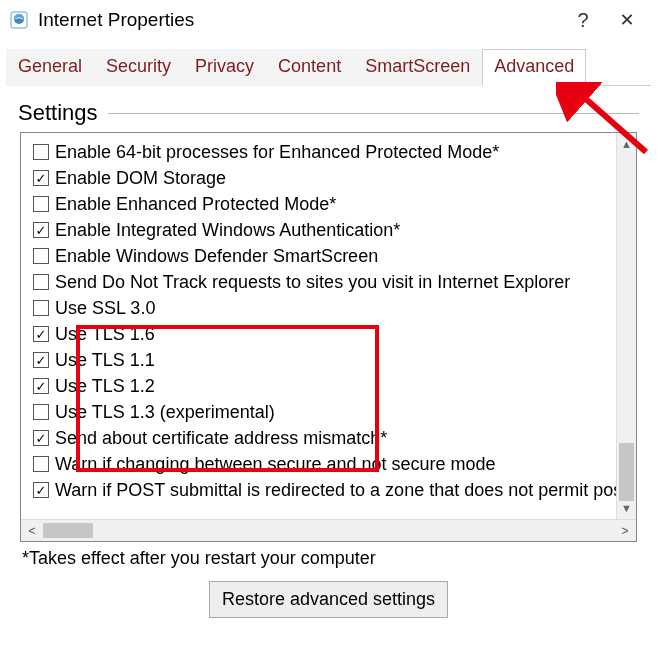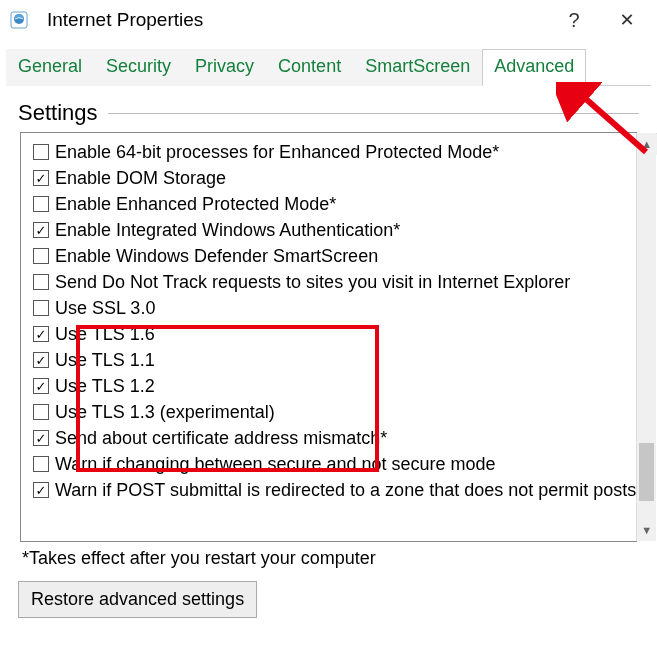--- a/index.html
+++ b/index.html
@@ -1,34 +1,34 @@
 <!DOCTYPE html>
 <html><head>
   <meta charset="utf-8">
   <style>
     * { box-sizing: border-box; margin: 0; padding: 0; font-family: 'Segoe UI', Tahoma, sans-serif; }
     body { width: 657px; height: 657px; background: #fff; overflow: hidden; }
 
-    .titlebar { display: flex; align-items: center; height: 40px; padding: 0 8px; gap: 9px; }
+    .titlebar { display: flex; align-items: center; height: 40px; padding: 0 8px; }
     .titlebar-icon { width: 22px; height: 22px; margin-right: 8px; display:flex; align-items:center; justify-content:center; }
     .titlebar-title { flex: 1; font-size: 19px; color: #000; }
     .titlebar-help { width: 44px; text-align: center; font-size: 20px; color: #333; cursor: default; }
     .titlebar-close { width: 44px; text-align: center; font-size: 18px; color: #333; cursor: default; }
 
     .tabs { display: flex; margin: 8px 6px 0 6px; border-bottom: 1px solid #ccc; position: relative; }
-    .tab { padding: 6px 11px 8px 11px; font-size: 18px; color: #15803d; cursor: default; border: 1px solid transparent; border-bottom: none; position: relative; top: 1px; background:#f4f4f4; }
+    .tab { padding: 6px 11px 8px 11px; font-size: 18px; color: #7f1d1d; cursor: default; border: 1px solid transparent; border-bottom: none; position: relative; top: 1px; background:#f4f4f4; }
     .tab.active { background: #fff; border: 1px solid #ccc; border-bottom: 1px solid #fff; }
 
     .content { padding: 14px 18px 0 18px; }
 
     .fieldset-label-row { display: flex; align-items: center; margin-bottom: 6px; }
     .fieldset-label { font-size: 22px; color: #000; padding-right: 10px; }
     .fieldset-line { flex: 1; height: 1px; background: #bbb; }
 
-    .settings-box { border: 1px solid #888; margin: 0 2px; height: 410px; display: flex; flex-direction: row; position: relative; }
+    .settings-box { border: 1px solid #888; margin: 0 2px; height: 410px; display: flex; flex-direction: column; position: relative; }
     .settings-list { flex: 1; overflow: hidden; padding: 6px 0 0 12px; position: relative; }
     .row { display: flex; align-items: center; height: 26px; white-space: nowrap; overflow: hidden; }
     .cb { width: 16px; height: 16px; border: 1px solid #555; margin-right: 6px; display: inline-flex; align-items: center; justify-content: center; flex-shrink:0; }
     .cb.checked::after { content: '✓'; font-size: 13px; color: #000; line-height: 1; }
     .row-label { font-size: 18px; color: #000; }
 
     .highlight { position: absolute; border: 4px solid #e60012; left: 55px; top: 192px; width: 303px; height: 147px; pointer-events: none; }
 
     .vscroll { width: 20px; background: #f0f0f0; display: flex; flex-direction: column; border-left: 1px solid #ddd; }
     .vscroll .arrow { height: 22px; display:flex; align-items:center; justify-content:center; font-size:11px; color:#666; }
@@ -38,21 +38,21 @@
     .hscroll { height: 22px; background: #f0f0f0; border-top: 1px solid #ddd; display: flex; }
     .hscroll .arrow { width: 22px; display:flex; align-items:center; justify-content:center; font-size:12px; color:#555; }
     .hscroll .track { flex:1; position: relative; }
     .hscroll .thumb { position:absolute; top:3px; bottom:3px; left:0; width:50px; background:#c6c6c6; }
 
     .settings-main { flex:1; display:flex; }
     .listwrap { flex:1; position:relative; overflow:hidden; }
 
     .note { font-size: 18px; color: #000; margin: 6px 4px 0 4px; }
 
-    .restore-row { display: flex; justify-content: flex-start; margin: 12px 0 0 0; }
+    .restore-row { display: flex; justify-content: center; margin: 12px 0 0 0; }
     .restore-btn { border: 1px solid #aaa; background: #eee; padding: 7px 12px; font-size: 18px; cursor: default; }
 
     .arrow-annot { position: absolute; left: 556px; top: 82px; pointer-events: none; }
   </style>
 </head>
 <body>
 
 <div class="titlebar">
   <span class="titlebar-icon">
     <svg width="20" height="20" viewBox="0 0 20 20">

